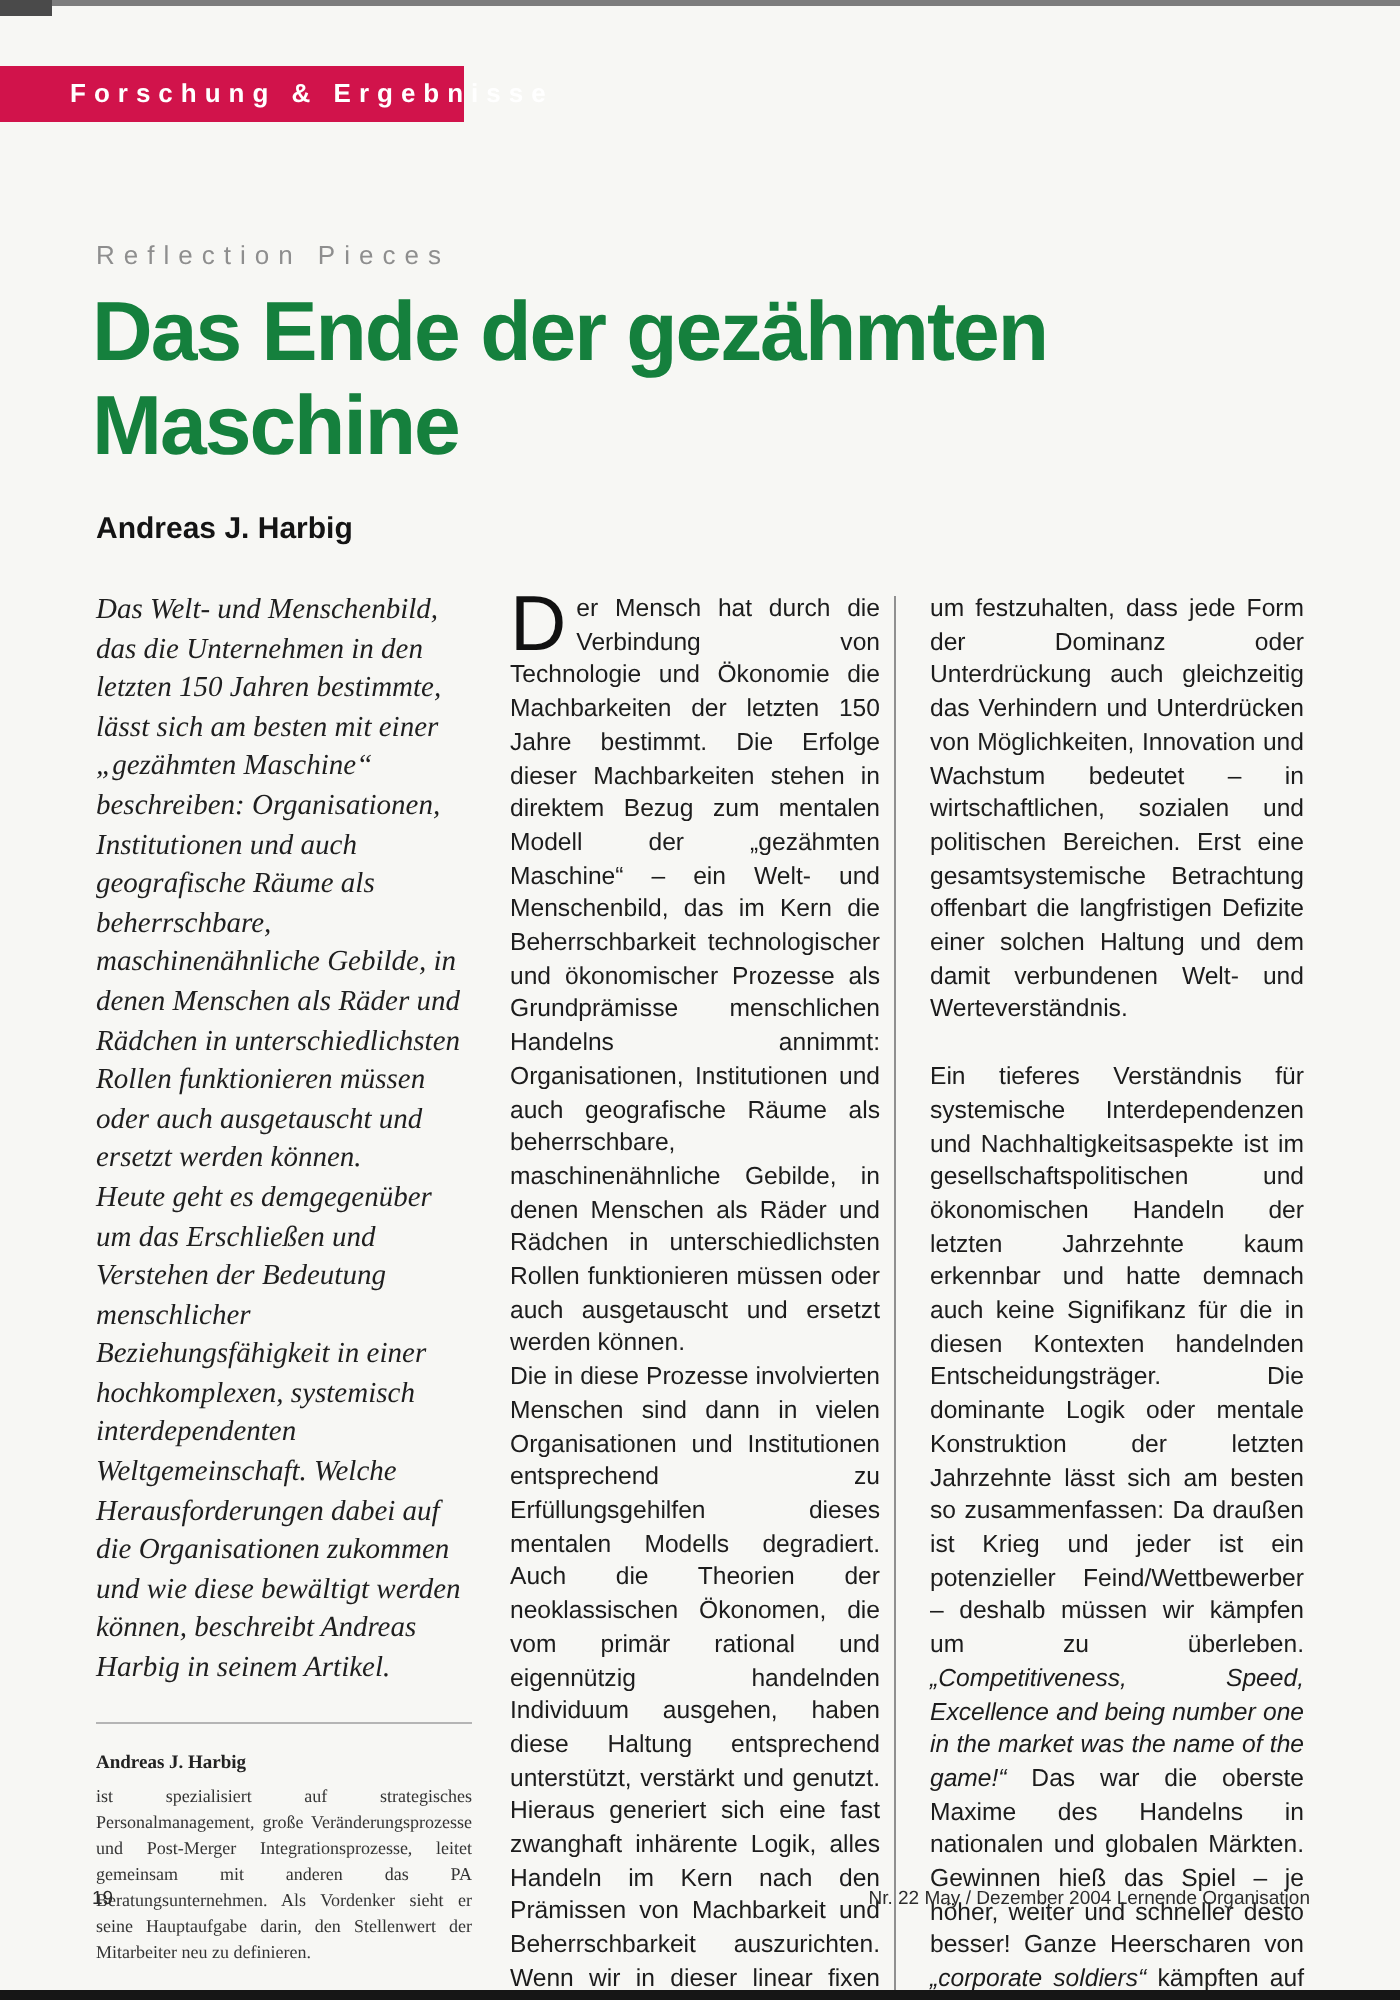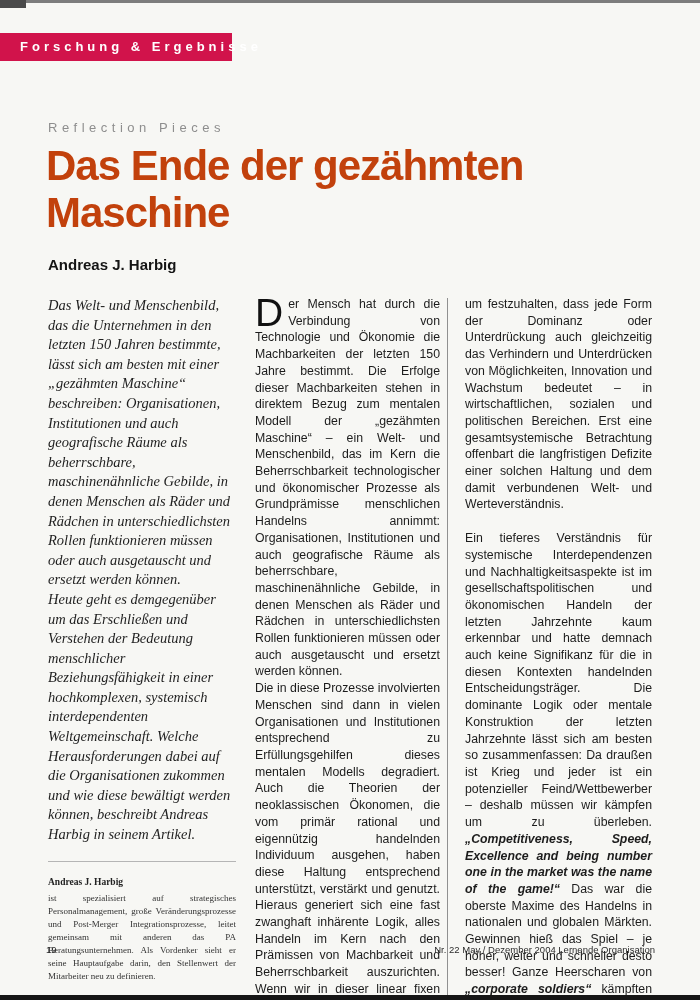--- a/index.html
+++ b/index.html
@@ -13,30 +13,30 @@
     overflow: hidden;
   }
   .scan-top    { position:absolute; top:0; left:0; width:100%; height:3px; background:#7d7d7d; }
   .scan-corner { position:absolute; top:0; left:0; width:26px; height:8px; background:#4a4a4a; }
   .scan-bottom { position:absolute; bottom:0; left:0; width:100%; height:5px; background:#161616; }
 
   .banner {
     position:absolute; top:33px; left:0; width:232px; height:28px;
     background:#d1134b; color:#ffffff;
     font-size:13px; font-weight:bold; letter-spacing:4px;
-    line-height:28px; padding-left:20px; white-space:nowrap;
+    line-height:28px; padding-left:35px; white-space:nowrap;
   }
   .kicker {
     position:absolute; top:120px; left:48px;
     font-size:13px; letter-spacing:4.5px; color:#8e8e8e; white-space:nowrap;text-align:center;
   }
   .title {
     position:absolute; top:142px; left:46px; width:590px;
     font-size:42px; line-height:47px; font-weight:bold;
-    letter-spacing:-1px; color:#c2410c; margin:0;
+    letter-spacing:-1px; color:#15803d; margin:0;
   }
   .author {
     position:absolute; top:256px; left:48px;
     font-size:15px; font-weight:bold; color:#141414;
   }
 
   .columns {
     position:absolute; top:296px; left:48px;
     display:flex; align-items:stretch;
   }
@@ -51,21 +51,21 @@
   .bio-text { font-size:9px; line-height:13px; text-align:justify; margin:0; color:#333; hyphens:auto; -webkit-hyphens:auto; }
 
   .col-body {
     font-size:12.3px; line-height:16.7px; text-align:justify; color:#1c1c1c;
   }
   .col-body p { margin:0; hyphens:auto; -webkit-hyphens:auto; }
   .col-mid { width:185px; }
   .sep { width:1px; background:#909090; margin:2px 17px 6px 7px; }
   .col-right { width:187px; }
   .col-right p + p { margin-top:17px; }
-  .col-body em { font-style:italic;font-weight:bold; }
+  .col-body em { font-style:italic; }
 
   .dropcap {
     float:left; font-size:39px; line-height:31px;
     padding:1px 5px 0 0; color:#111; font-weight:400;
   }
 
   .footer {
     position:absolute; top:944px; left:46px; right:45px;
     display:flex; justify-content:space-between;
     font-size:9.5px; color:#2b2b2b;

